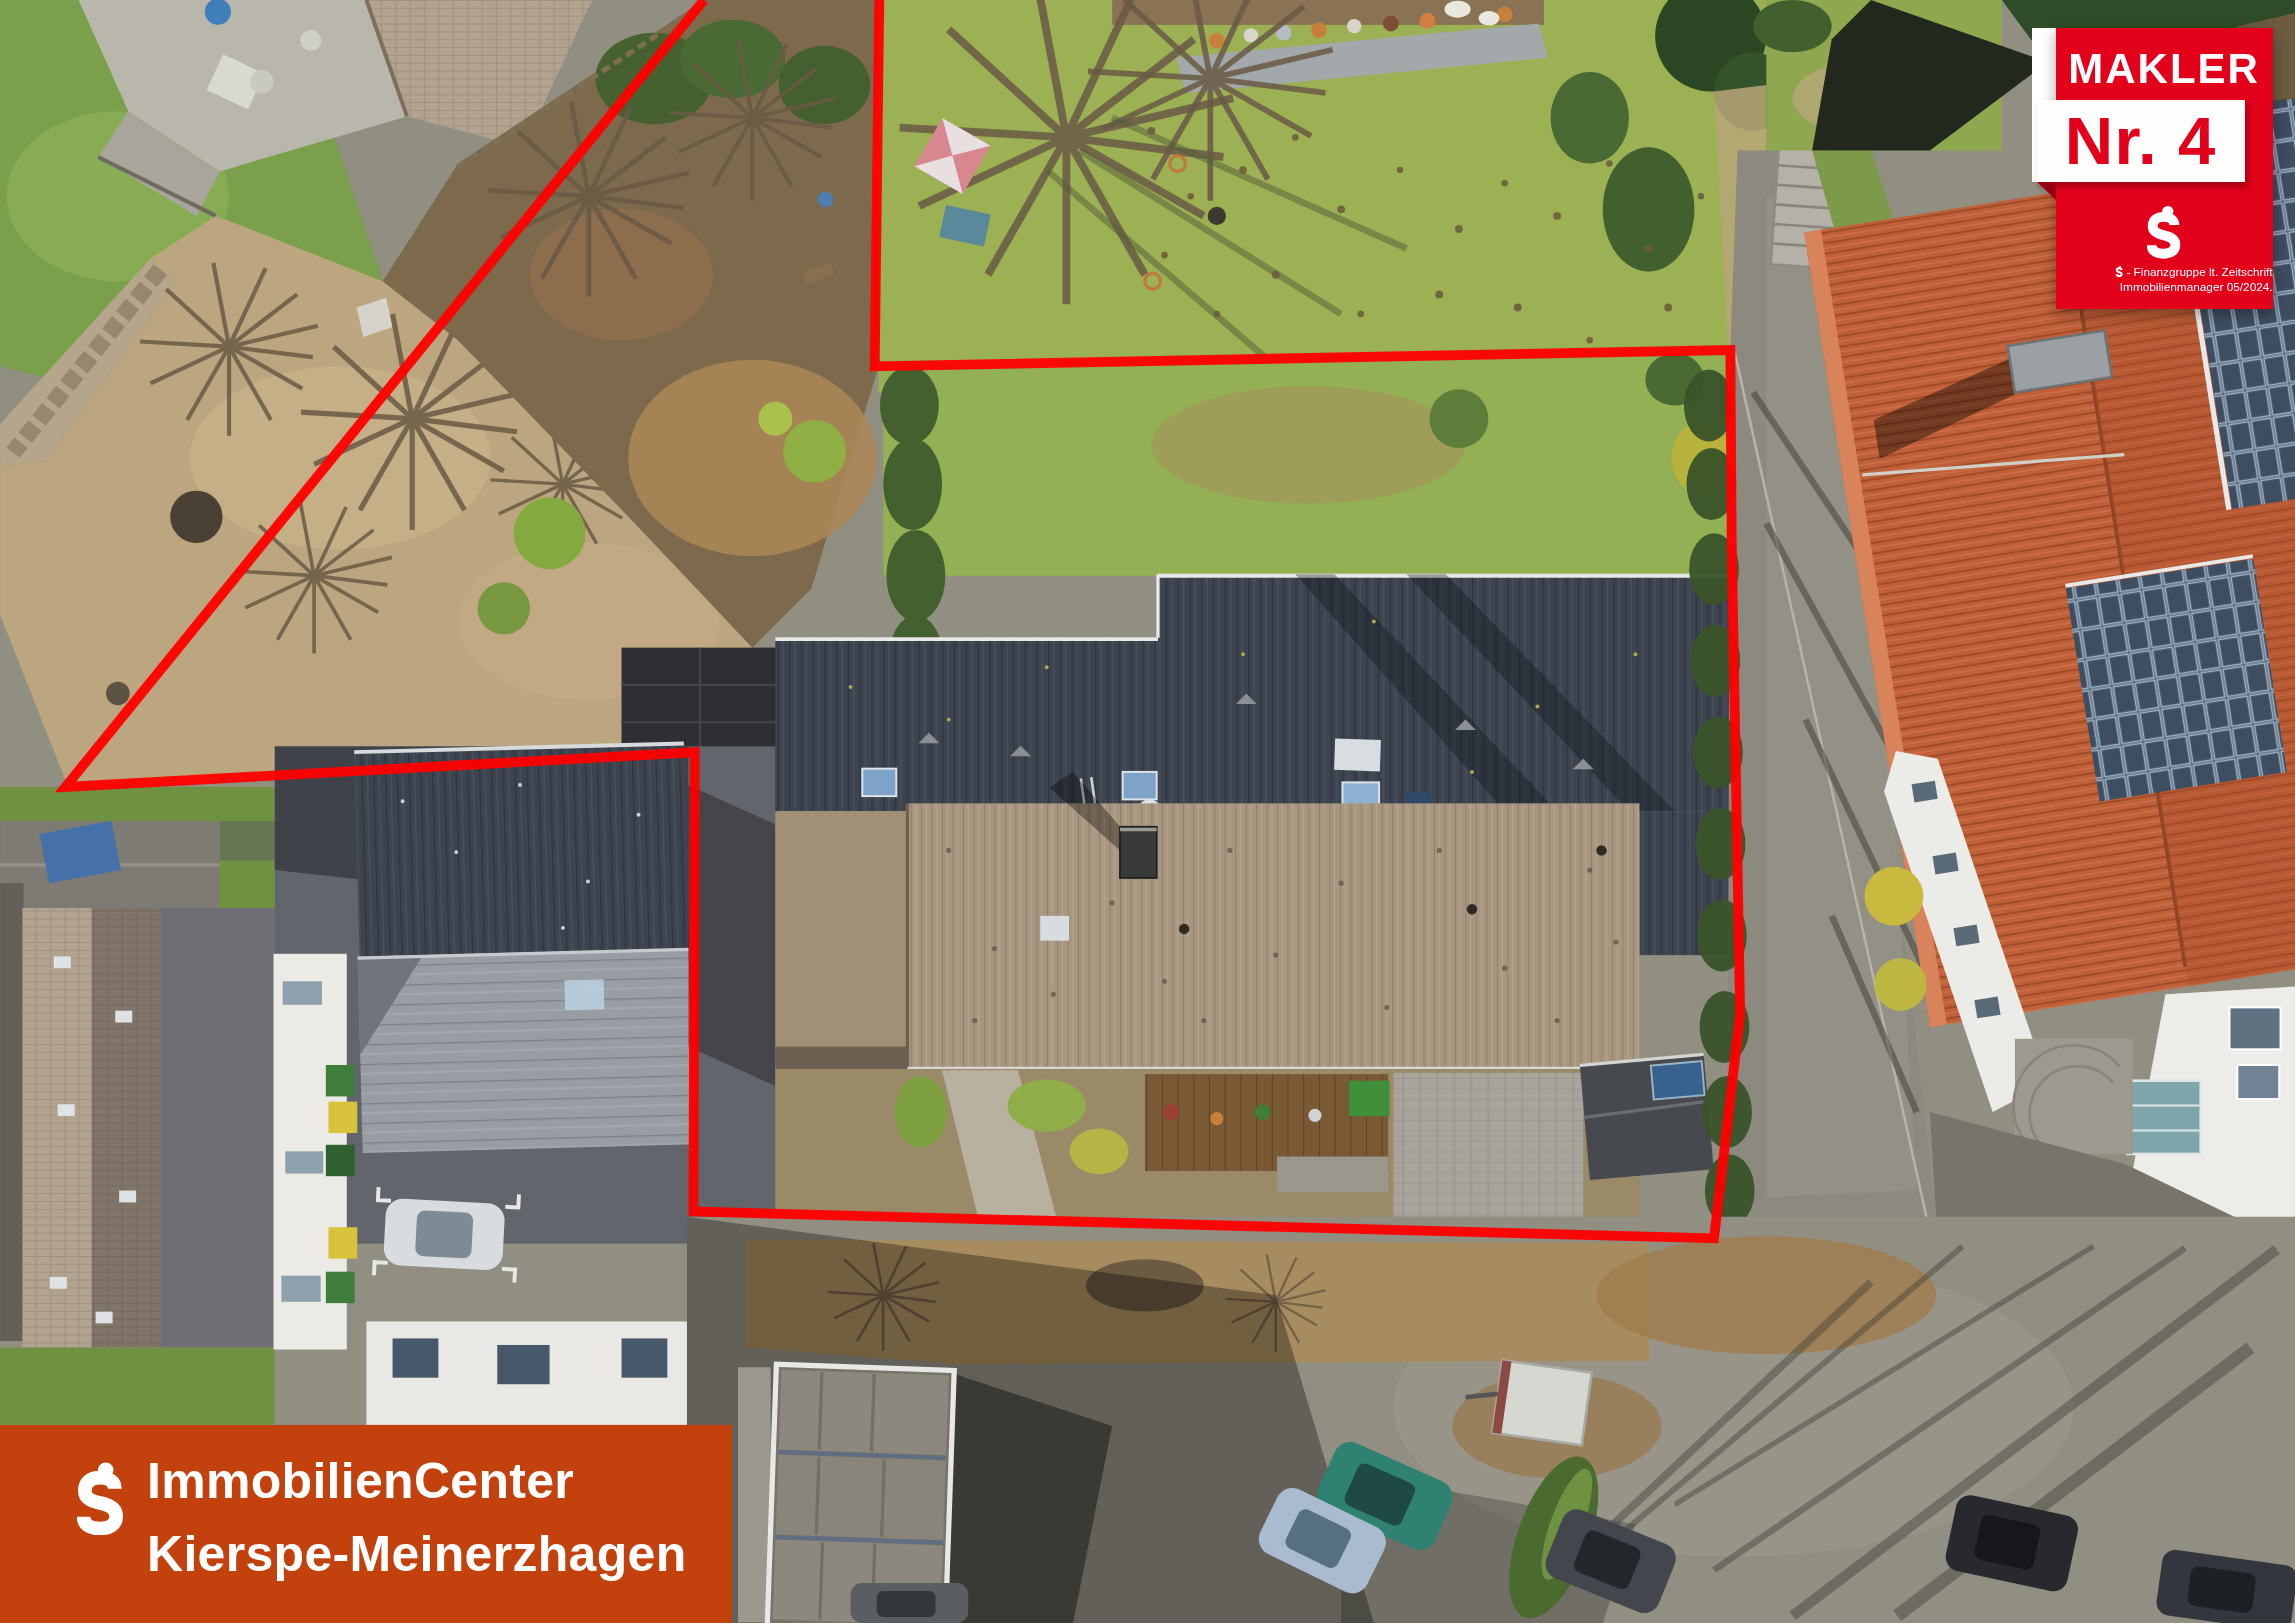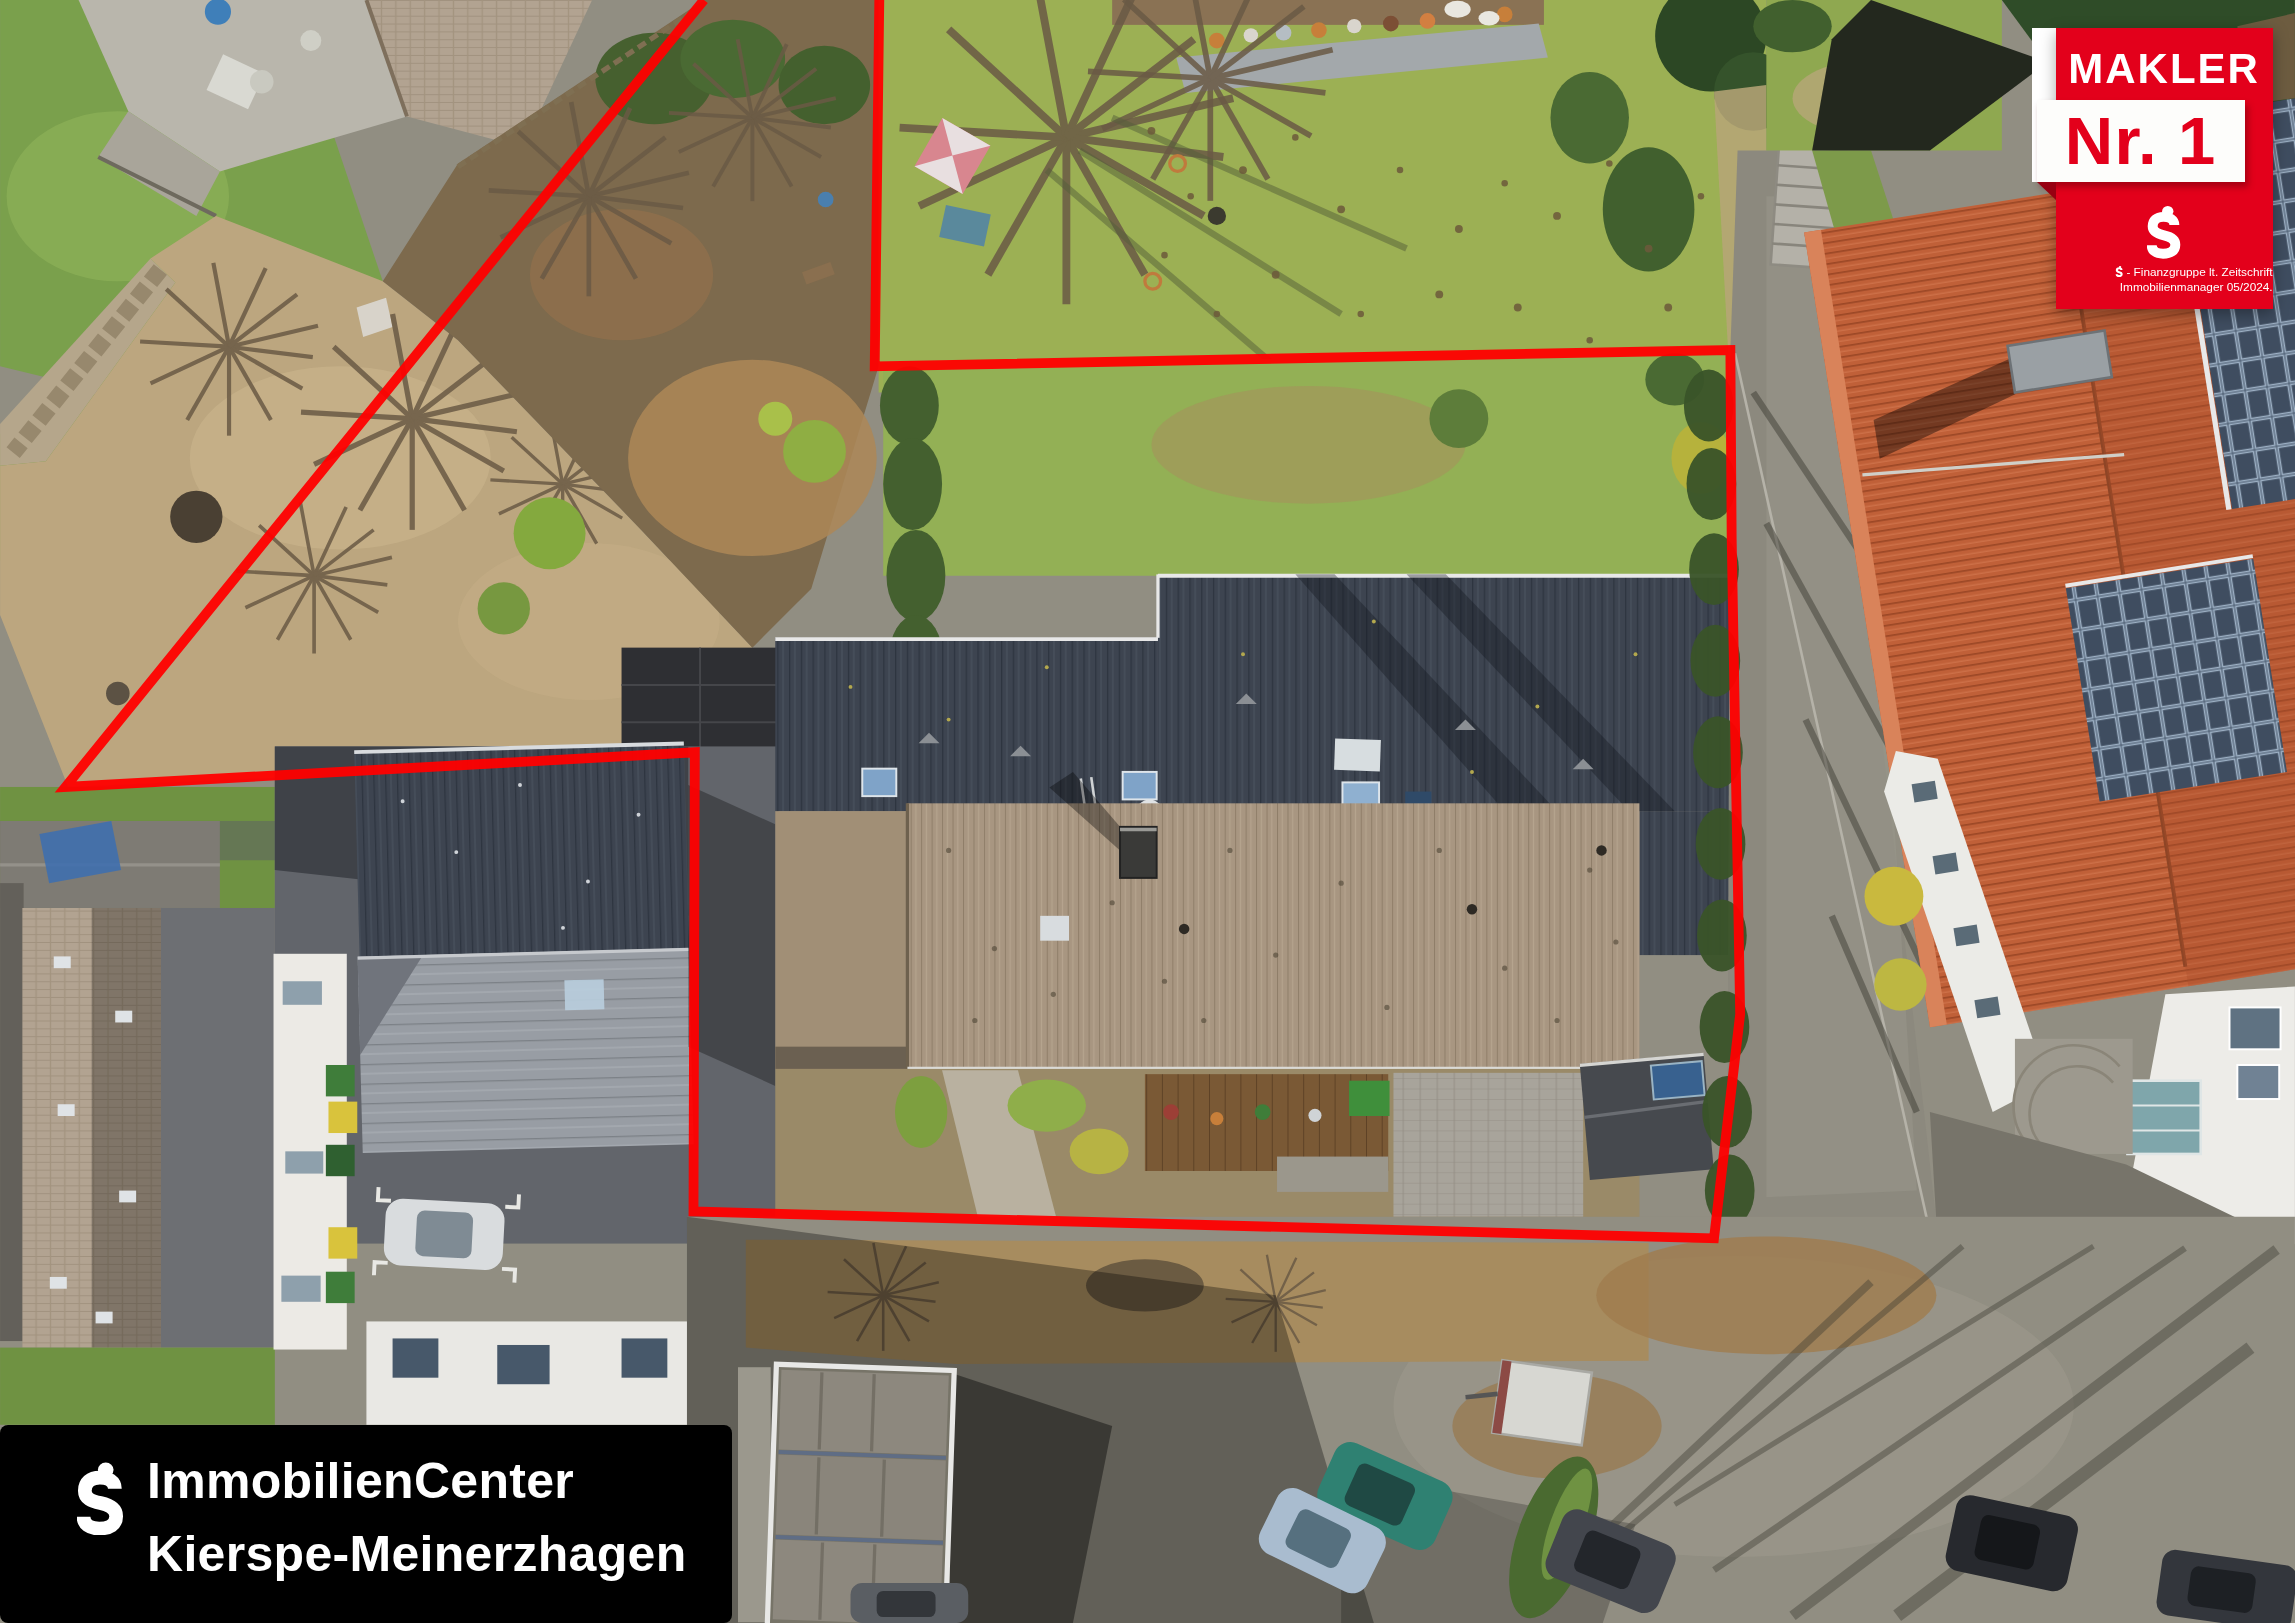--- a/index.html
+++ b/index.html
@@ -19,21 +19,21 @@
            box-shadow:3.3px 4.6px 6.5px rgba(90,0,8,.45);}
   .nr1-text{font-size:67px;font-weight:bold;color:#e3001b;line-height:1;letter-spacing:1.3px;}
   .badge-fold{position:absolute;left:4.6px;top:154px;width:0;height:0;
               border-top:18.3px solid #970011;border-left:19px solid transparent;}
   .badge-logo{position:absolute;left:115px;top:175px;width:34px;height:58px;}
   .badge-disclaimer{position:absolute;left:23.6px;top:237px;width:217px;text-align:right;
                     color:#ffffff;font-size:11.8px;line-height:15.7px;font-weight:400;}
   .s-glyph-small{display:inline-block;width:8.5px;height:11px;vertical-align:-1.3px;margin-right:3.3px;}
 
   
-  .branding{position:absolute;left:0;top:1425px;width:732px;height:198px;background:#000000;border-radius:8px;}
+  .branding{position:absolute;left:0;top:1425px;width:732px;height:198px;background:#c2410c;}
   .branding-logo{position:absolute;left:77px;top:37px;width:47px;height:73px;}
   .brand-text{position:absolute;left:147px;top:19.6px;color:#fff;font-weight:600;
               font-size:50px;line-height:73px;letter-spacing:0.3px;white-space:nowrap;}
 </style>
 </head>
 <body>
 
 <div id="stage">
 
 <svg id="photo" width="2295" height="1623" viewBox="0 0 3508 2481" xmlns="http://www.w3.org/2000/svg">
@@ -574,21 +574,21 @@
   </g>
 
   <polyline fill="none" stroke="#ff0000" stroke-width="15" stroke-linejoin="miter" stroke-linecap="butt" opacity="0.95" points="1076,0 100,1203 1062,1150 1060,1852 2620,1893 2660,1550 2647,823 2645,535 1337,560 1344,0"></polyline>
 </svg>
 
   <div class="badge">
     <div class="badge-strip"></div>
     <div class="badge-red"></div>
     <div class="badge-title">MAKLER</div>
     <div class="nr1-box">
-      <span class="nr1-text">Nr. 1</span>
+      <span class="nr1-text">Nr. 4</span>
     </div>
     <div class="badge-fold"></div>
     <svg class="badge-logo" viewBox="0 0 72 110">
       <ellipse cx="44" cy="11" rx="12" ry="11" fill="#fff"></ellipse>
       <path d="M 58,40 C 58,29 48,23 35,23 C 20,23 12,31 12,43 C 12,55 22,59 36,62
                C 50,65 60,70 60,82 C 60,95 50,101 34,101 C 19,101 10,94 10,83" fill="none" stroke="#fff" stroke-width="21"></path>
     </svg>
     <div class="badge-disclaimer">
       <div>
         <svg class="s-glyph-small" viewBox="0 0 72 110">

